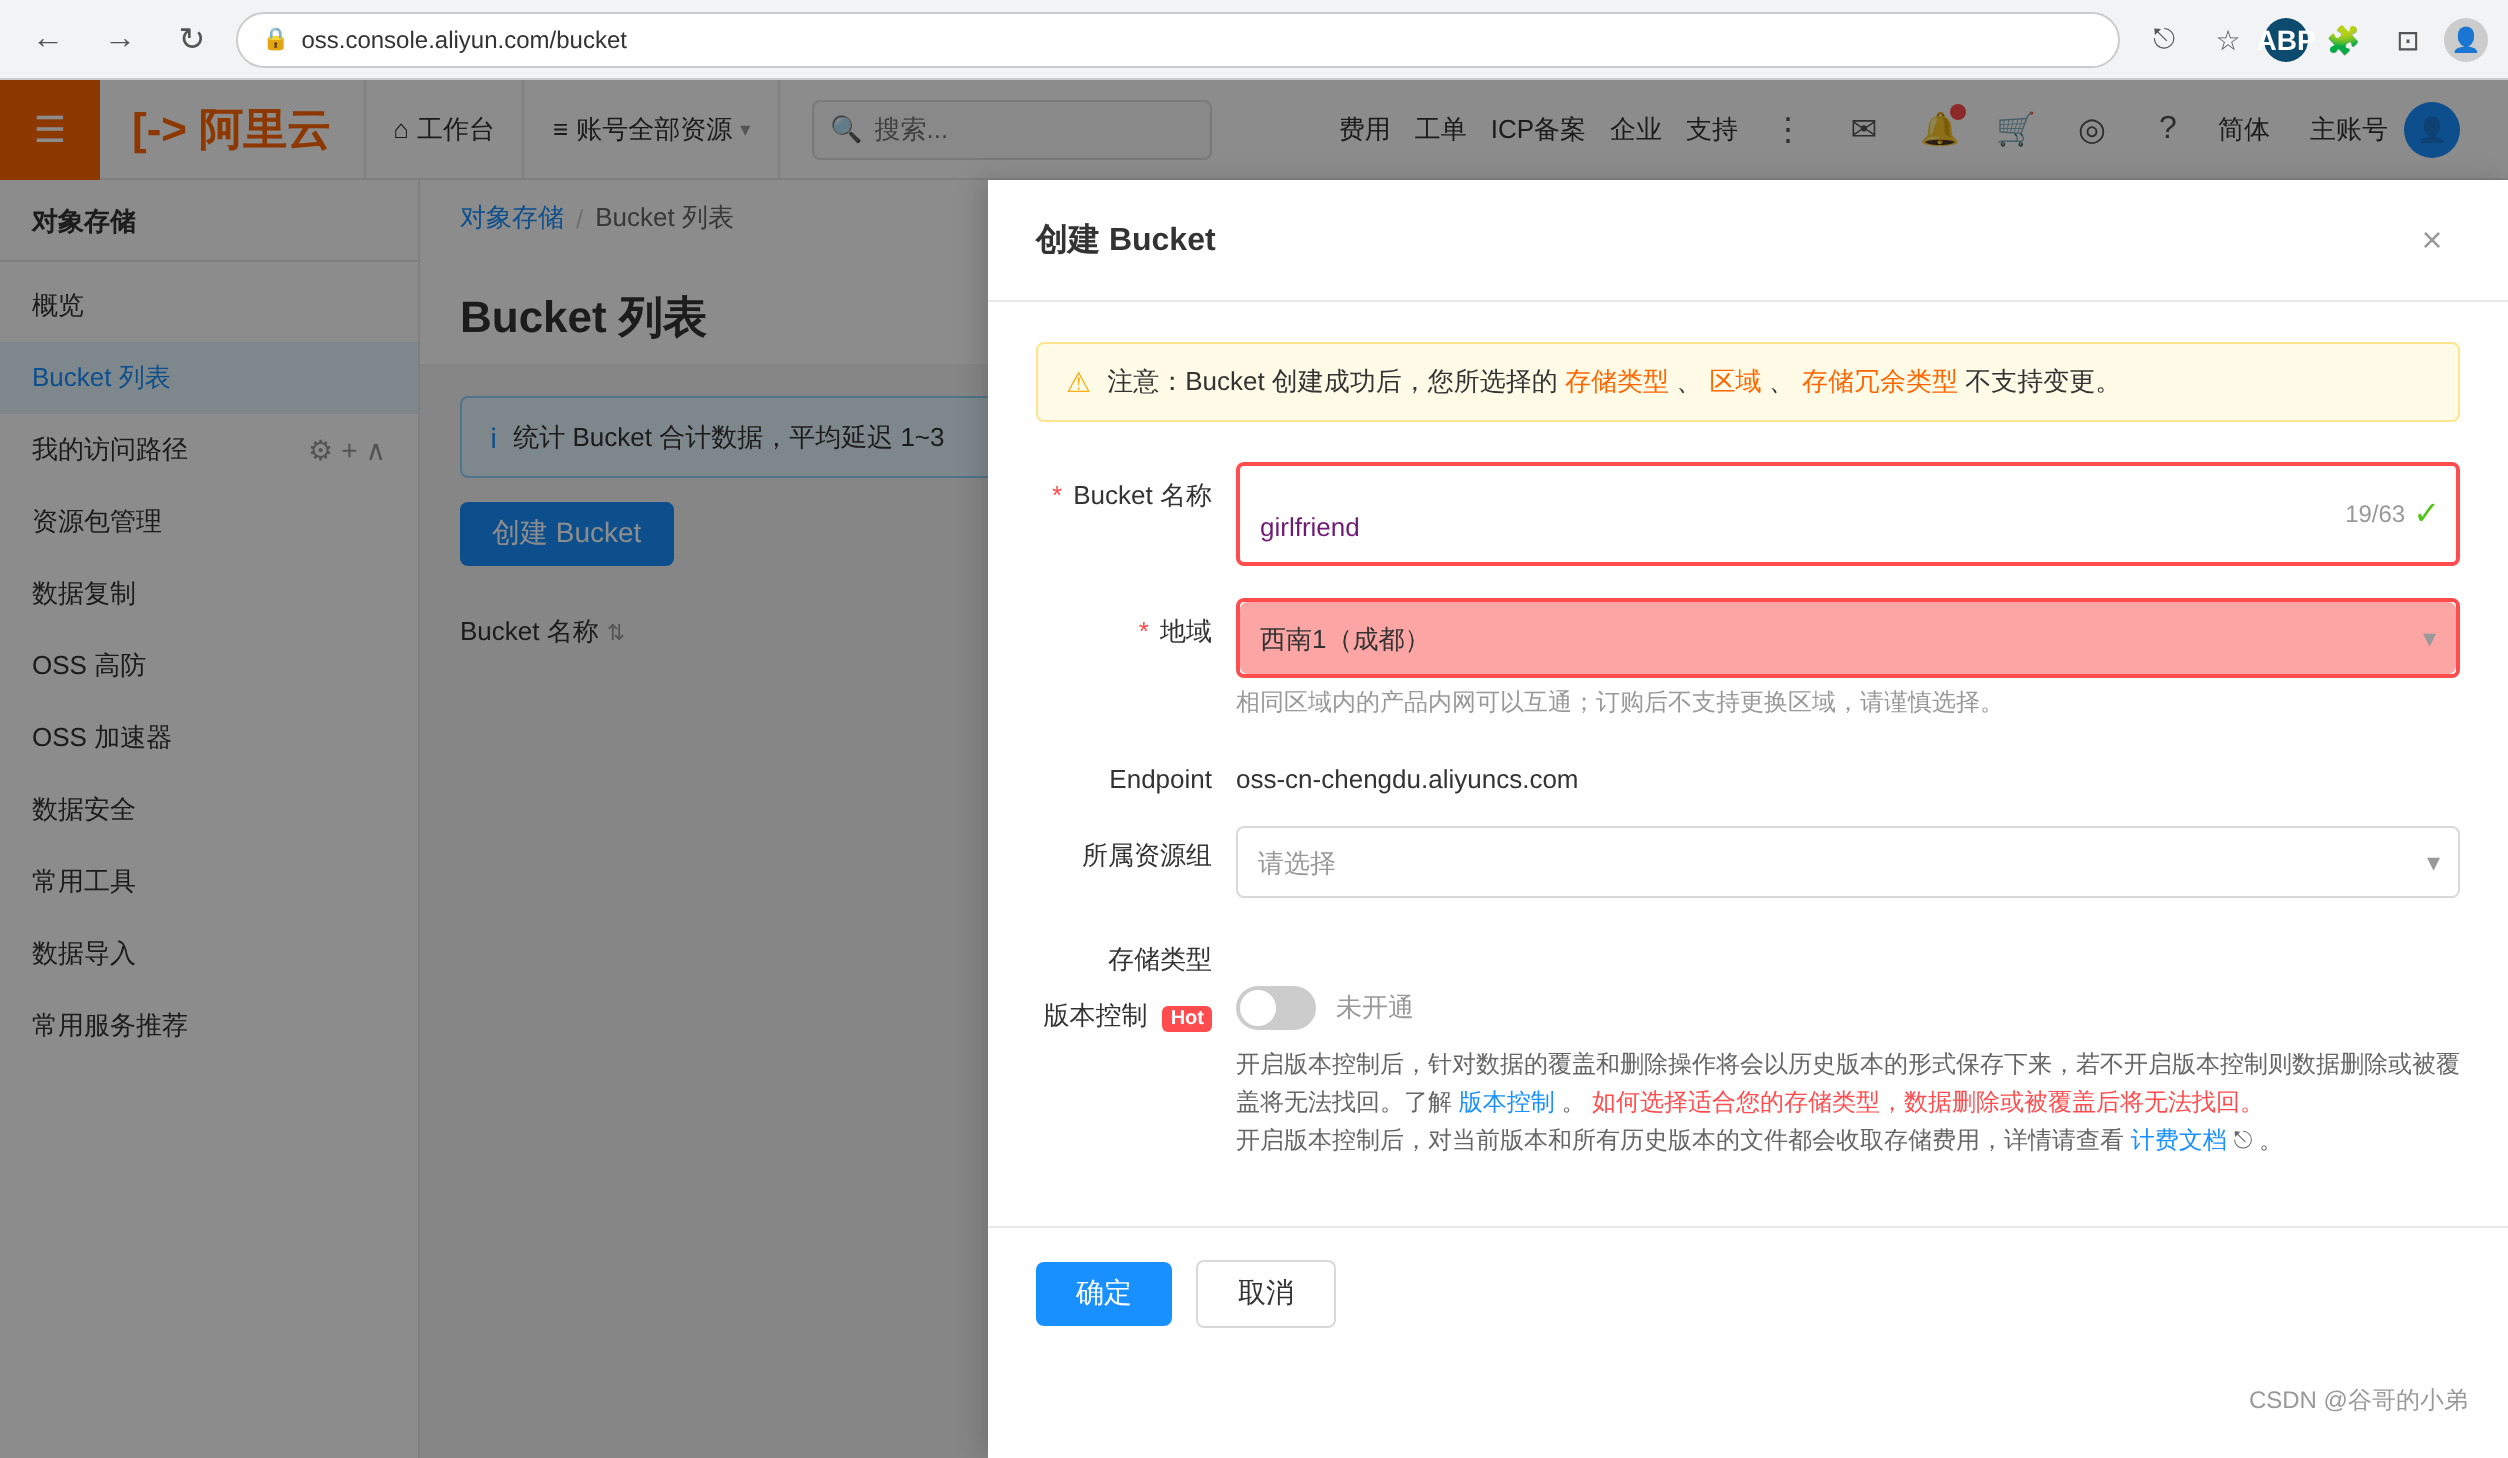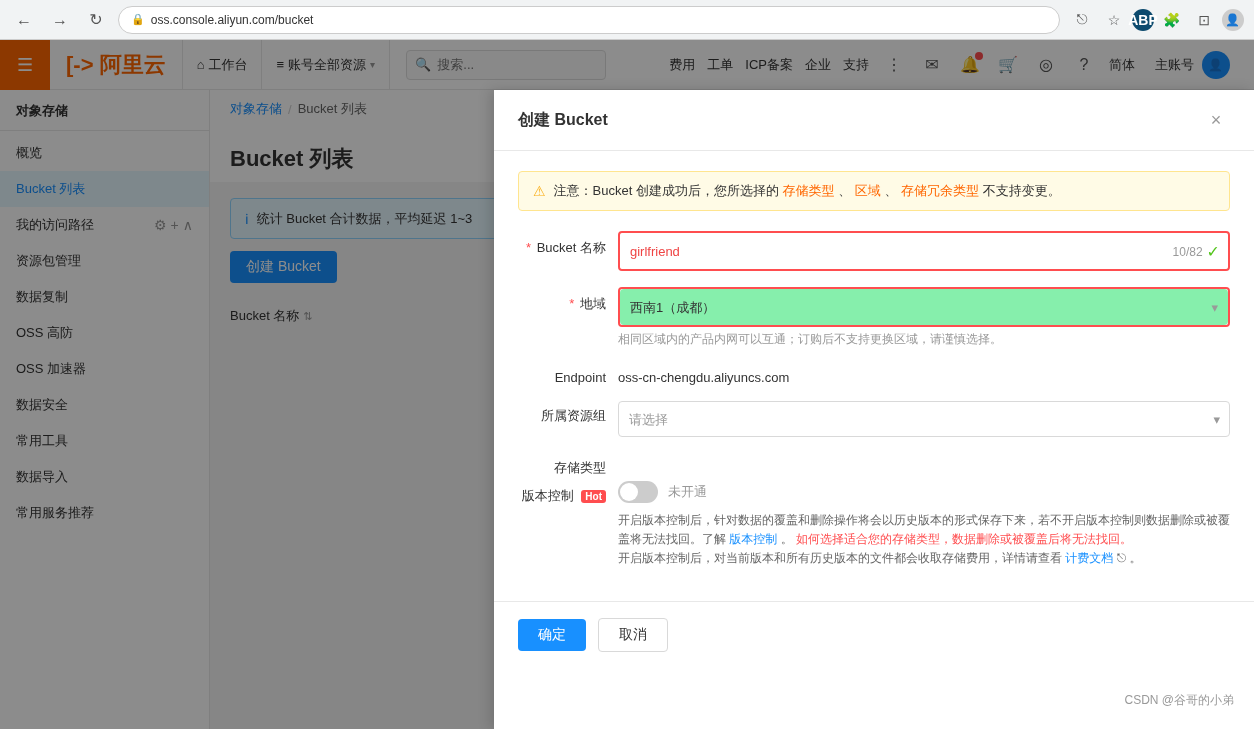--- a/index.html
+++ b/index.html
@@ -369,21 +369,22 @@
       border-radius: 4px;
     }
     .input-with-counter input {
       width: 100%;
       height: 36px;
       border: none;
       border-radius: 4px;
       padding: 0 60px 0 10px;
       font-size: 13px;
       outline: none;
-      color: #ef4444;
+      color: #701a75;
+      margin-top: 12px;
     }
     .input-counter {
       position: absolute;
       right: 8px;
       top: 50%;
       transform: translateY(-50%);
       font-size: 12px;
       color: #999;
       display: flex;
       align-items: center;
@@ -397,21 +398,21 @@
     }
     .form-select {
       width: 100%;
       height: 36px;
       border: none;
       border-radius: 4px;
       padding: 0 30px 0 10px;
       font-size: 13px;
       outline: none;
       color: #333;
-      background: #86efac;
+      background: #fca5a5;
       appearance: none;
       cursor: pointer;
     }
     .select-arrow {
       position: absolute;
       right: 10px;
       top: 50%;
       transform: translateY(-50%);
       color: #999;
       pointer-events: none;
@@ -752,21 +753,21 @@
 
     <div class="form-row">
       <div class="form-label">
         <span class="required">*</span>
         <span>Bucket 名称</span>
       </div>
       <div class="form-control-wrapper">
         <div class="input-with-counter">
           <input type="text" value="girlfriend" style="">
           <div class="input-counter">
-            <span>10/82</span>
+            <span>19/63</span>
             <span class="check-icon">✓</span>
           </div>
         </div>
       </div>
     </div>
 
     <div class="form-row">
       <div class="form-label">
         <span class="required">*</span>
         <span>地域</span>

